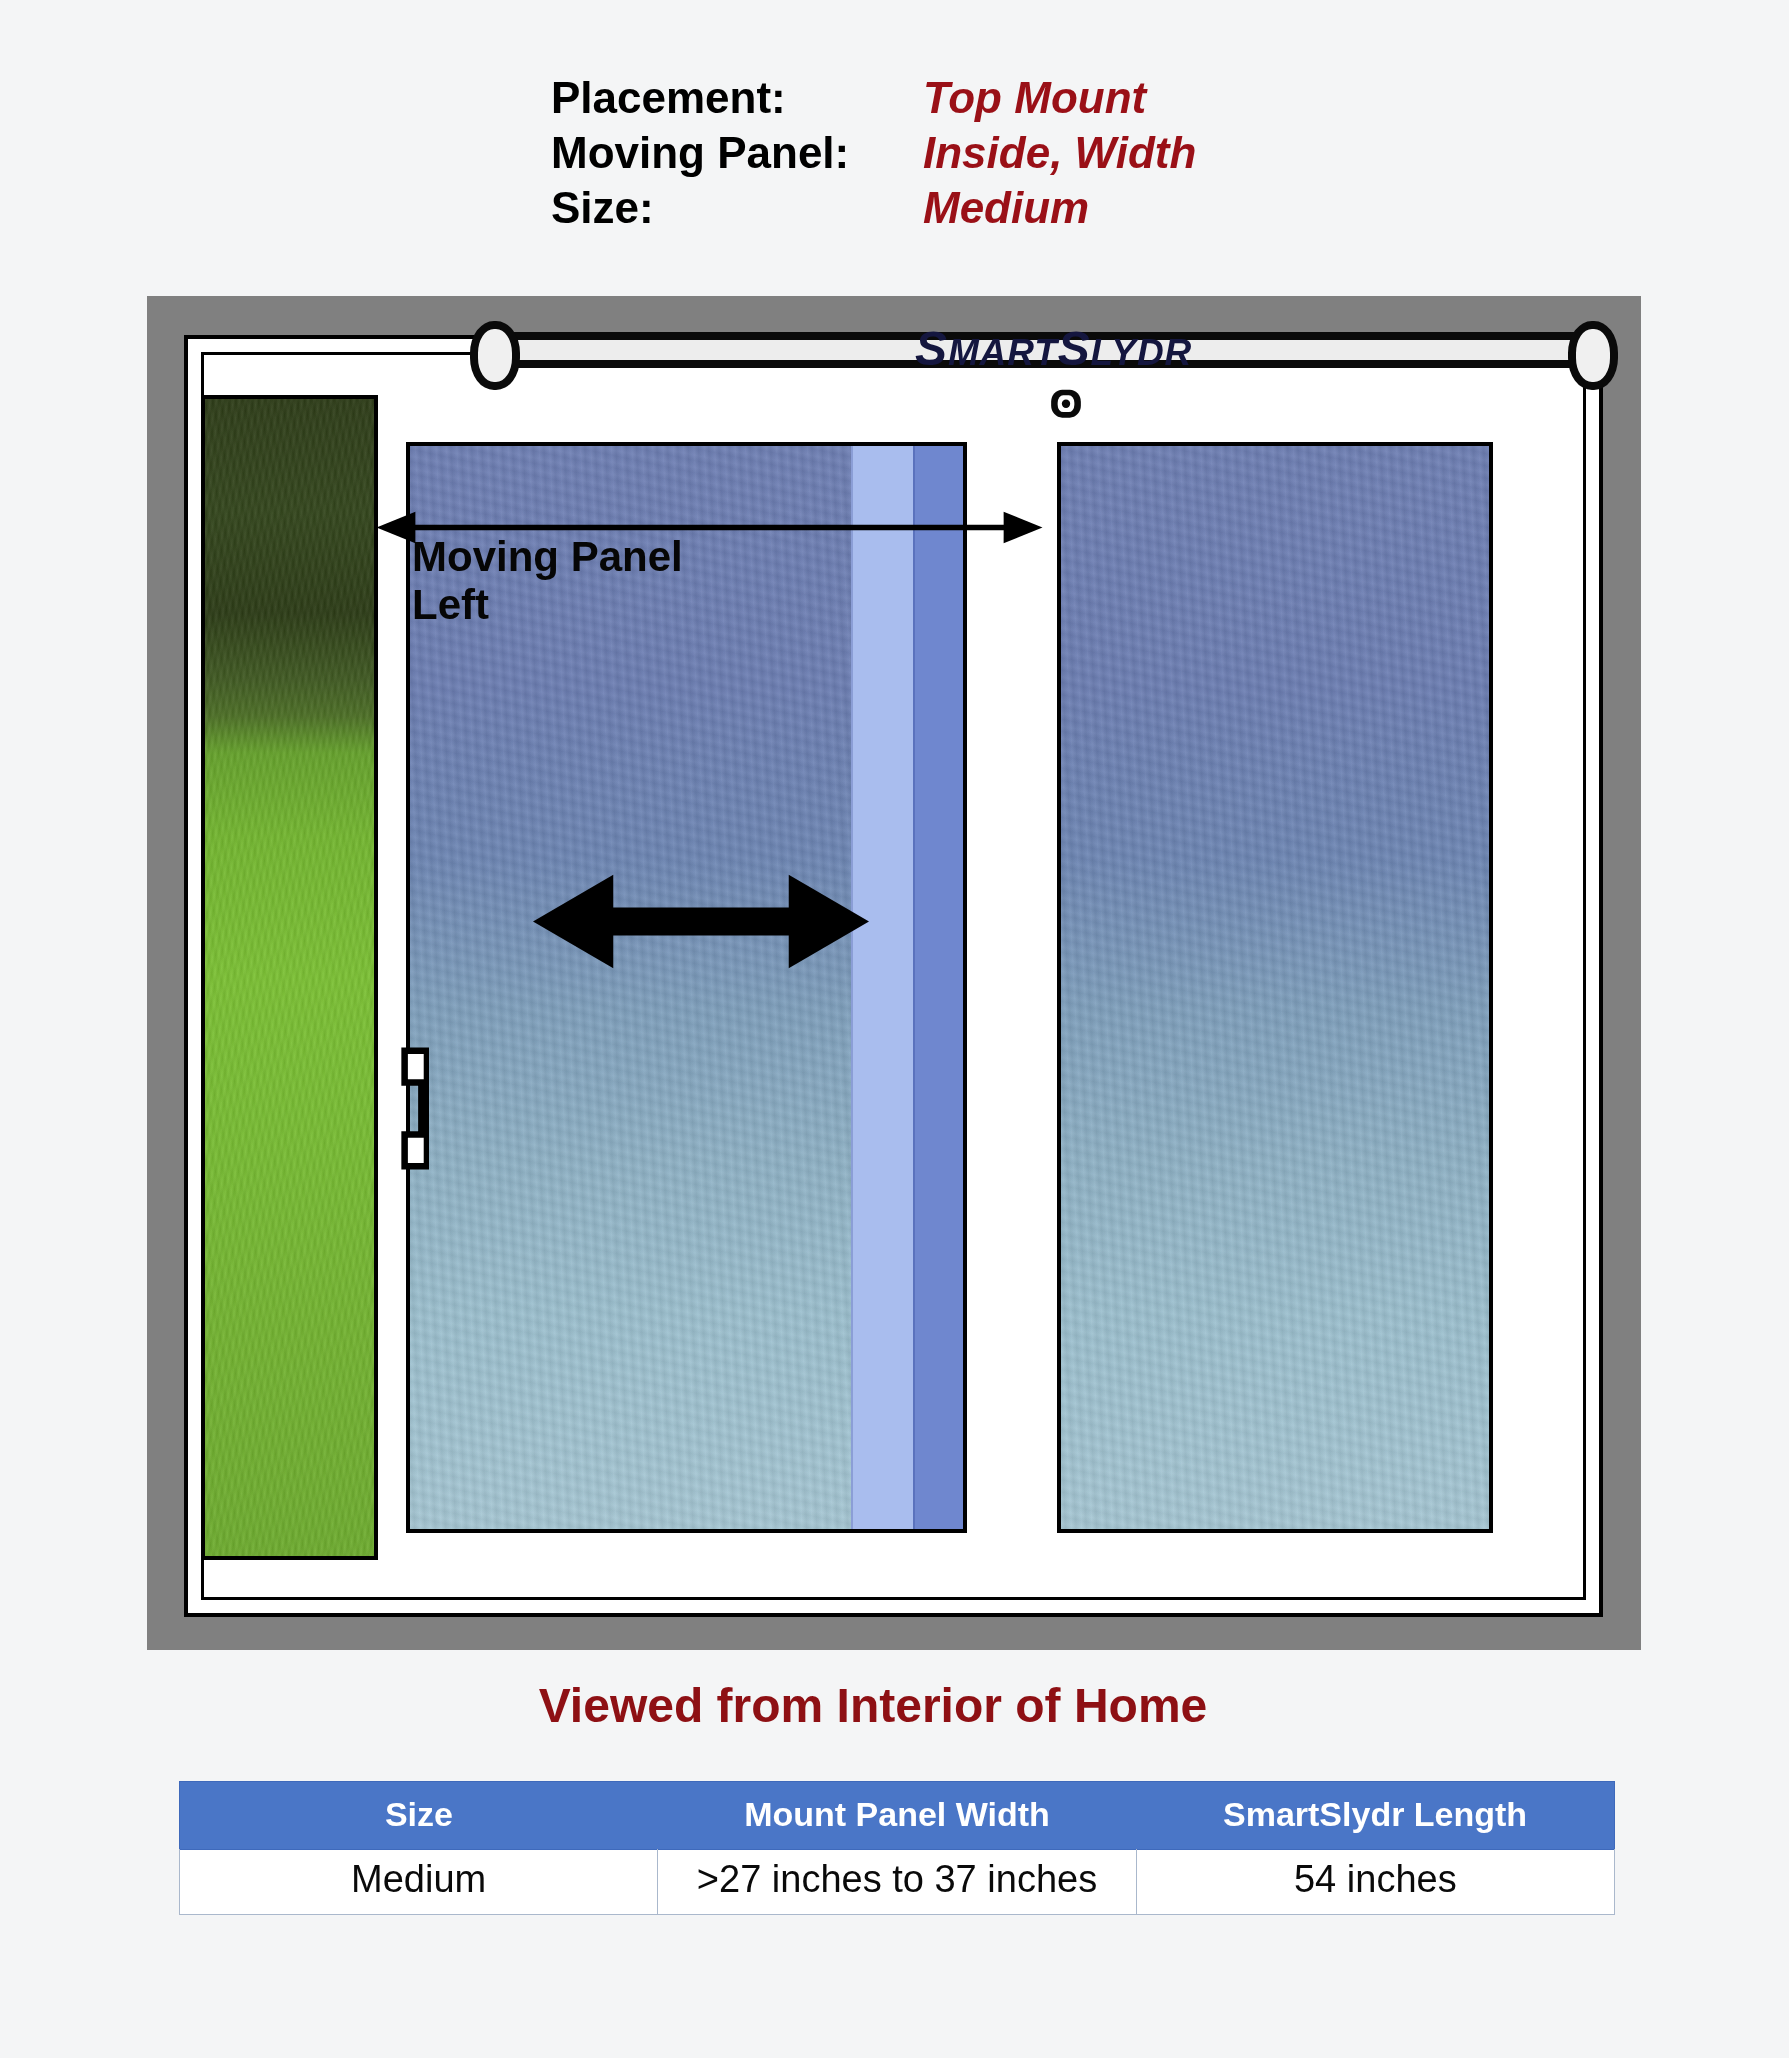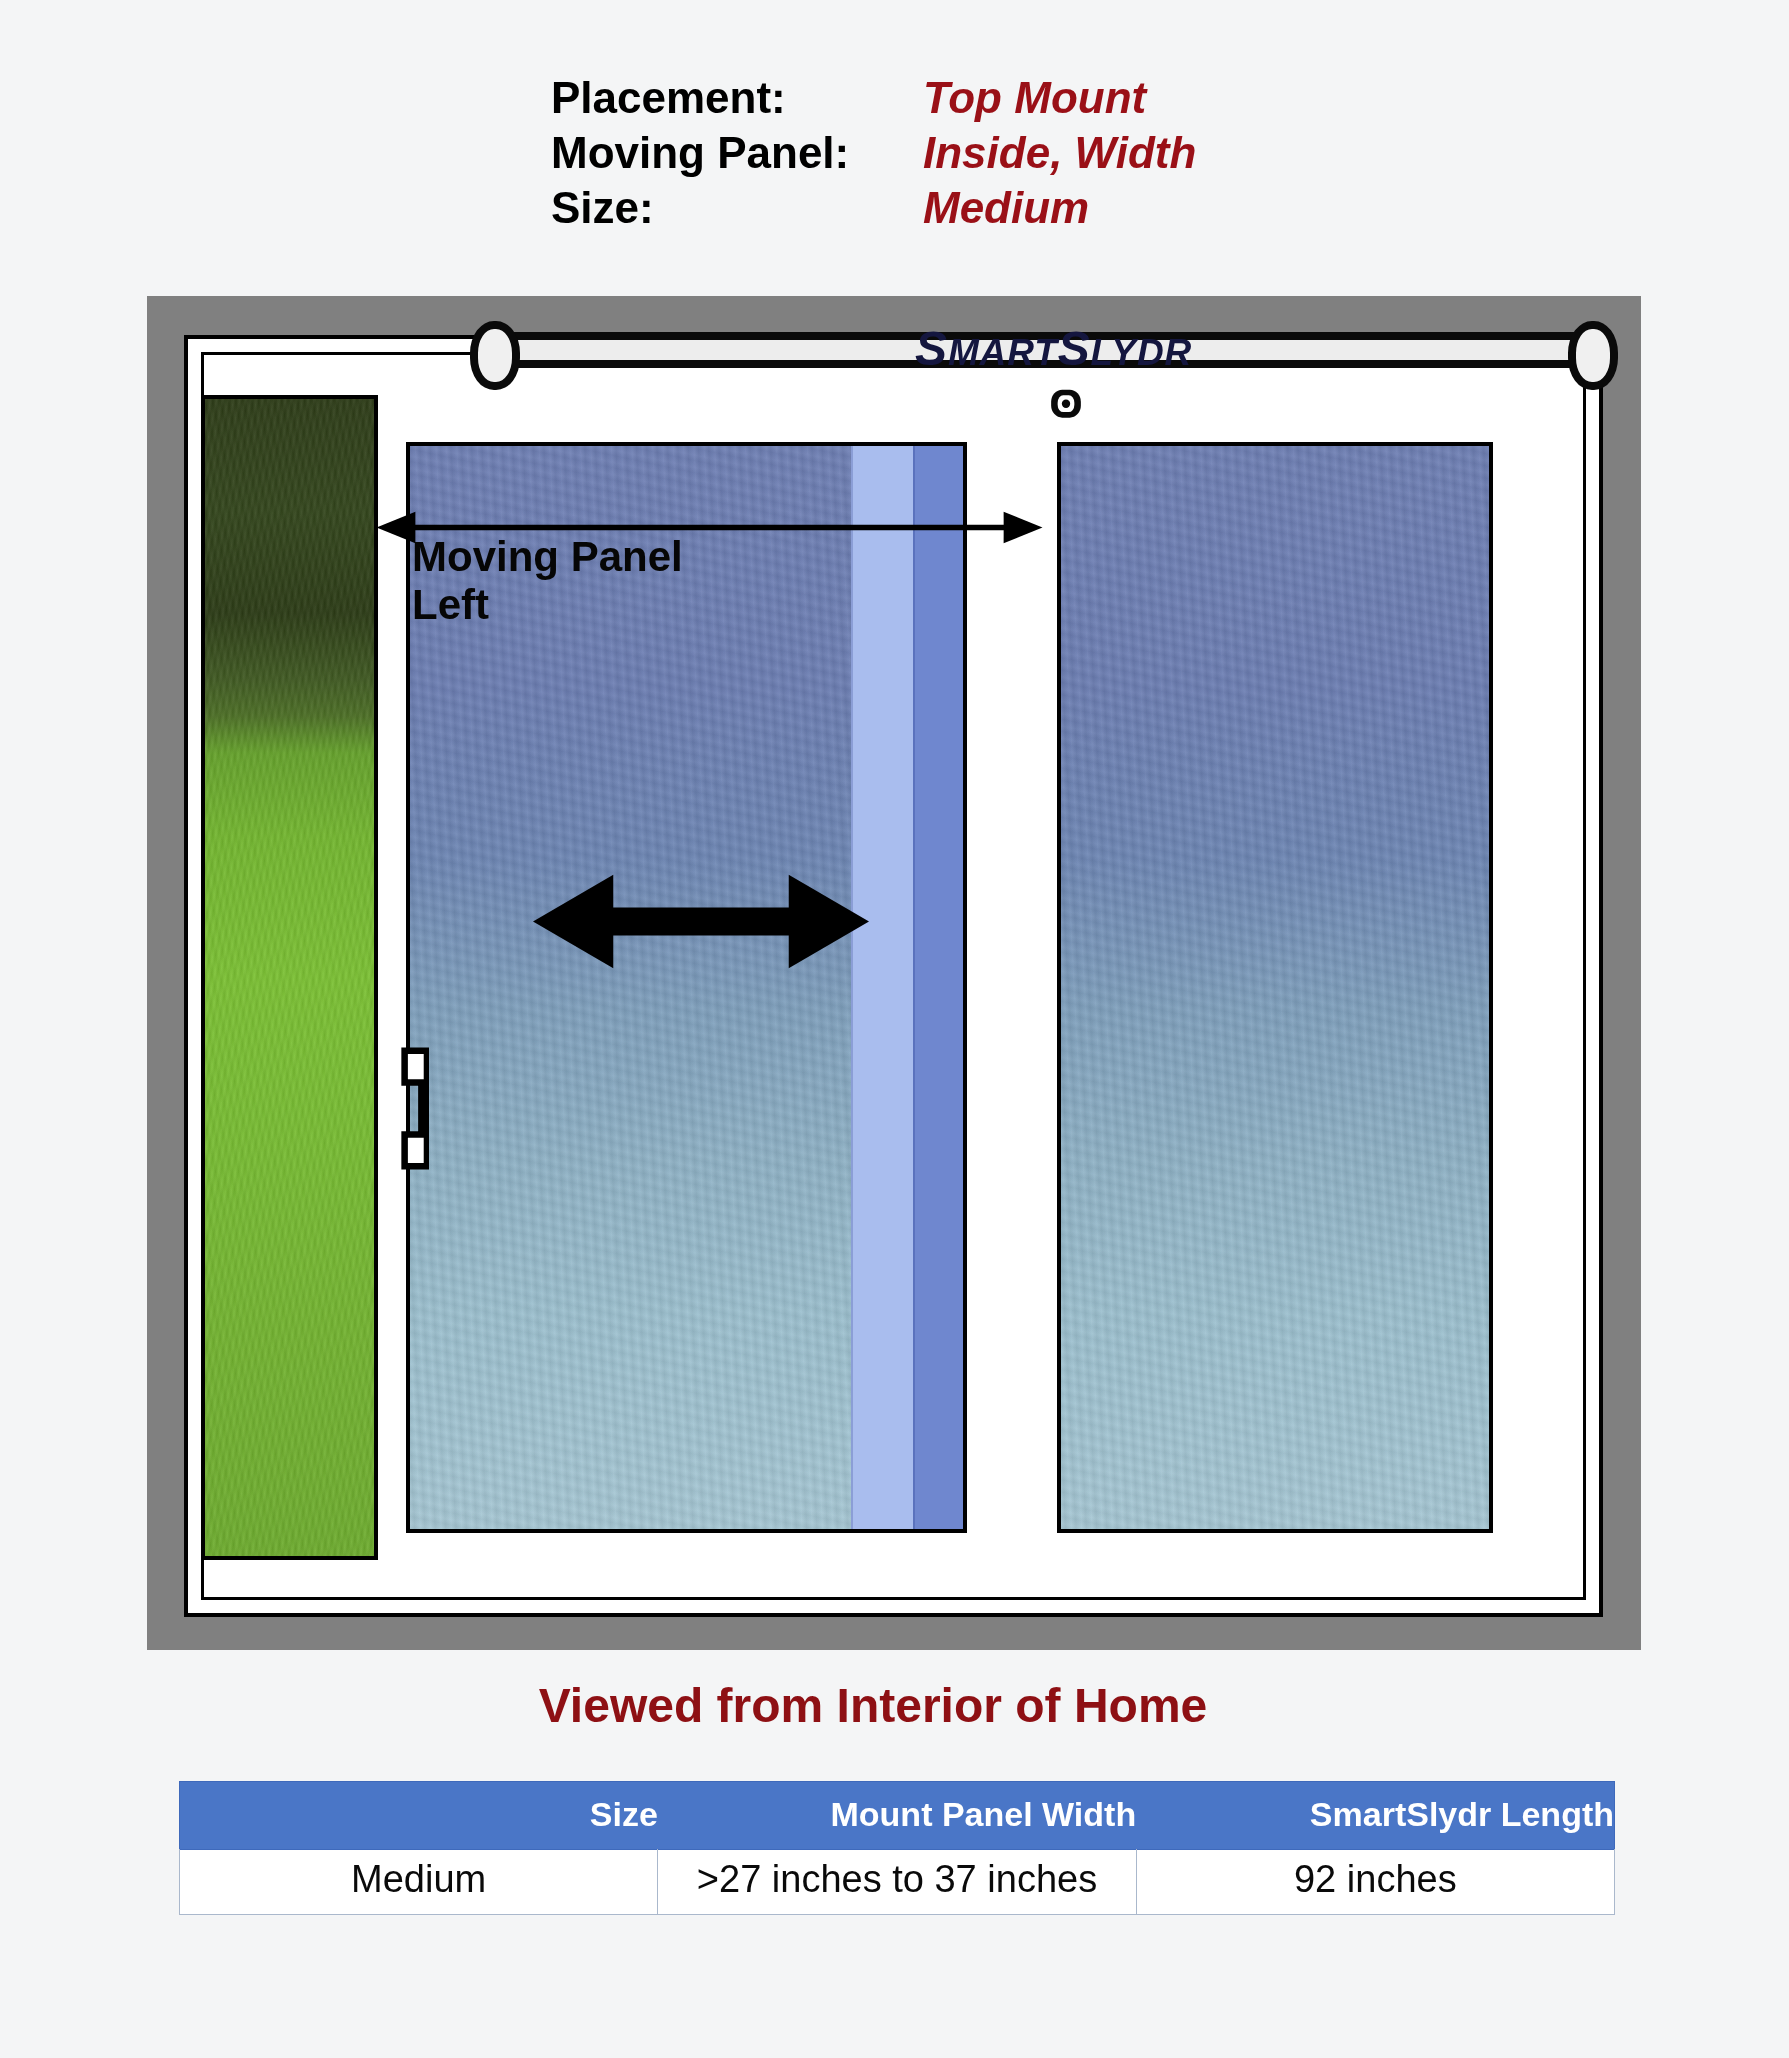--- a/index.html
+++ b/index.html
@@ -279,21 +279,21 @@
     width: 1436px;
     border-collapse: collapse;
     table-layout: fixed;
   }
   #size-table th {
     background: #4a76c7;
     color: #ffffff;
     font-size: 34px;
     font-weight: bold;
     padding: 13px 0 15px 0;
-    text-align: right;
+    text-align: center;
     border: none;
   }
   #size-table td {
     background: #ffffff;
     color: #0a0a0a;
     font-size: 38px;
     padding: 7.5px 0 13px 0;
     text-align: center;
     border: 1.9px solid #aab8cc;
     border-top: none;
@@ -368,17 +368,17 @@
     <tr>
       <th>Size</th>
       <th>Mount Panel Width</th>
       <th>SmartSlydr Length</th>
     </tr>
   </thead>
   <tbody>
     <tr>
       <td>Medium</td>
       <td>&gt;27 inches to 37 inches</td>
-      <td>92 inches</td>
+      <td>54 inches</td>
     </tr>
   </tbody>
 </table>
 
 
 </body></html>

